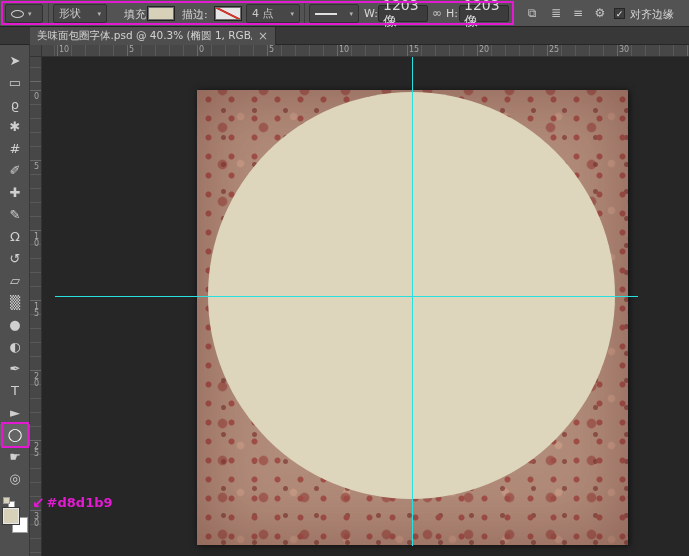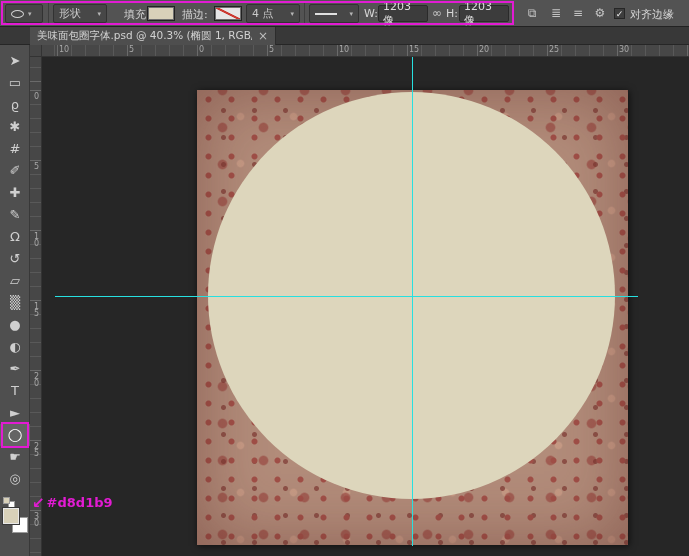--- a/index.html
+++ b/index.html
@@ -9,21 +9,21 @@
           font-size:11px;color:#c9c9c9;}
 
   
   .options-bar{position:absolute;left:0;top:0;width:689px;height:27px;background:#535353;
                border-bottom:1px solid #222;}
   .options-highlight{position:absolute;left:1px;top:1px;width:513px;height:24px;
                      border:2px solid var(--highlight);z-index:60;pointer-events:none;}
   .ob-ctl{position:absolute;top:4px;height:19px;background:#474747;border:1px solid #323232;
           border-radius:2px;display:flex;align-items:center;padding:0 5px;gap:4px;}
   .ob-field{position:absolute;top:5px;height:17px;background:#3c3c3c;border:1px solid #2a2a2a;
-            border-radius:2px;display:flex;align-items:center;padding:0 4px;font-size:11px;color:#ddd;}
+            border-radius:2px;display:flex;align-items:center;padding:0 4px;font-size:14px;color:#ddd;}
   .ob-label{position:absolute;top:7px;font-size:11px;color:#d6d6d6;white-space:nowrap;}
   .caret{font-size:7px;color:#b5b5b5;}
   .oval{width:13px;height:8px;border:1px solid #d2d2d2;border-radius:50%;display:inline-block;}
   .sep{position:absolute;top:3px;width:1px;height:21px;background:#3e3e3e;}
   .swatch{position:absolute;top:6px;width:28px;height:15px;border:1px solid #222;
           box-shadow:0 0 0 1px #6e6e6e inset;}
   .fill-swatch{background:var(--foreground_swatch);}
   .stroke-swatch{background:linear-gradient(to top right,#e6e6e6 44%,#cc3a32 47%,#cc3a32 53%,#e6e6e6 56%);}
   .lineglyph{width:22px;height:2px;background:#e0e0e0;}
   .ob-icon{position:absolute;top:5px;width:20px;height:17px;text-align:center;line-height:17px;

